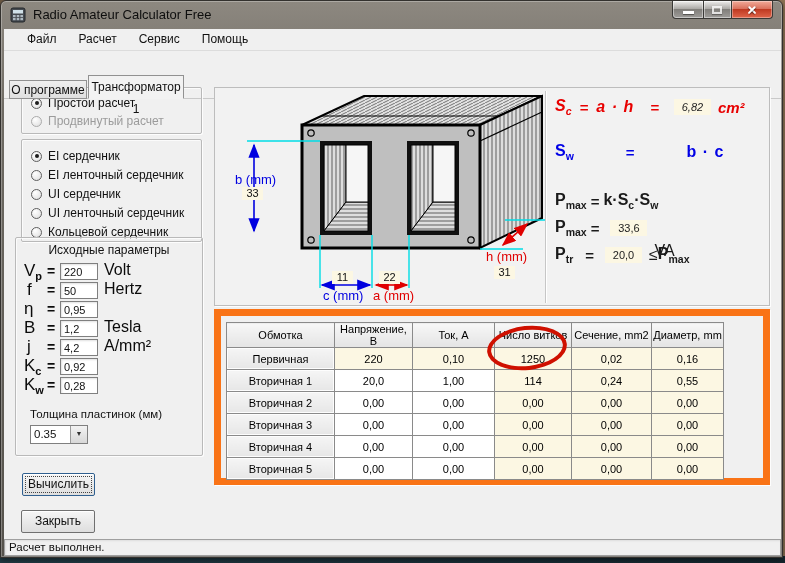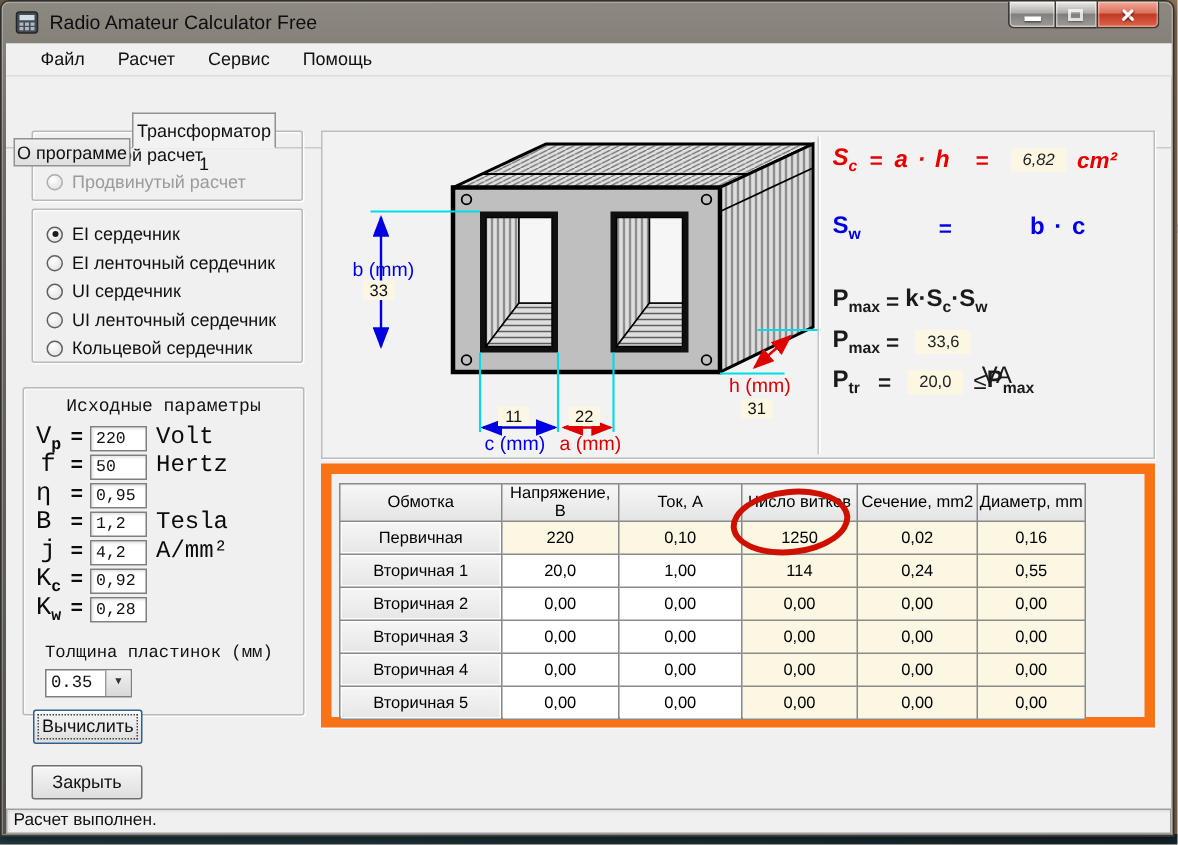--- a/index.html
+++ b/index.html
@@ -41,30 +41,30 @@
 
   .menubar { position:absolute; left:0; top:0; width:777px; height:22px; background:#f0f0f0;
              border-bottom:1px solid #dcdcdc; display:flex; padding-left:12px; }
   .menu-item { font-size:12px; color:#111; line-height:21px; padding:0 11px; cursor:default; }
 
   .tabstrip { position:absolute; left:0; top:22px; width:777px; height:26px; }
   .tab-line { position:absolute; left:0; top:47px; width:777px; height:1px; background:#c9c9c9; }
   .tab { position:absolute; font-size:12px; color:#111; text-align:center;
          border:1px solid #919191; background:linear-gradient(180deg,#f4f4f4,#e6e6e6); z-index:2; }
   .tab-inactive { left:5px; top:29px; width:78px; height:19px; line-height:18px;
-         background:linear-gradient(180deg,#efefef,#dfdfdf);margin-top:12px; }
+         background:linear-gradient(180deg,#efefef,#dfdfdf); }
   .tab-active { left:84px; top:24px; width:96px; height:24px; line-height:22px;
          background:#f2f2f2; border-bottom:1px solid #f2f2f2; }
 
   
   .gbox { position:absolute; border:1px solid #b9b9b9; border-radius:2px;
           box-shadow:1px 1px 0 rgba(255,255,255,.85), inset 1px 1px 0 rgba(255,255,255,.7); }
   .gb1 { left:17px; top:58px; width:181px; height:47px; }
   .gb2 { left:17px; top:110px; width:181px; height:103px; }
-  .gb3 { left:11px; top:229px; width:188px; height:219px;font-family:Liberation Mono, monospace; }
+  .gb3 { left:11px; top:208px; width:188px; height:219px; }
 
   .radio-row { position:absolute; left:9px; display:flex; align-items:center; height:14px; }
   .radio { width:11px; height:11px; border-radius:50%; border:1px solid #5f5f5f;
            background:radial-gradient(circle at 35% 30%,#ffffff,#dcdcdc); position:relative; flex:0 0 auto; }
   .radio.sel::after { content:""; position:absolute; left:2.5px; top:2.5px; width:4px; height:4px;
            border-radius:50%; background:#1c1c1c; }
   .radio.dis { border-color:#ababab; }
   .radio-label { font-size:12px; color:#111; margin-left:6px; white-space:nowrap; }
   .radio-label.dis { color:#9b9b9b; }
 

